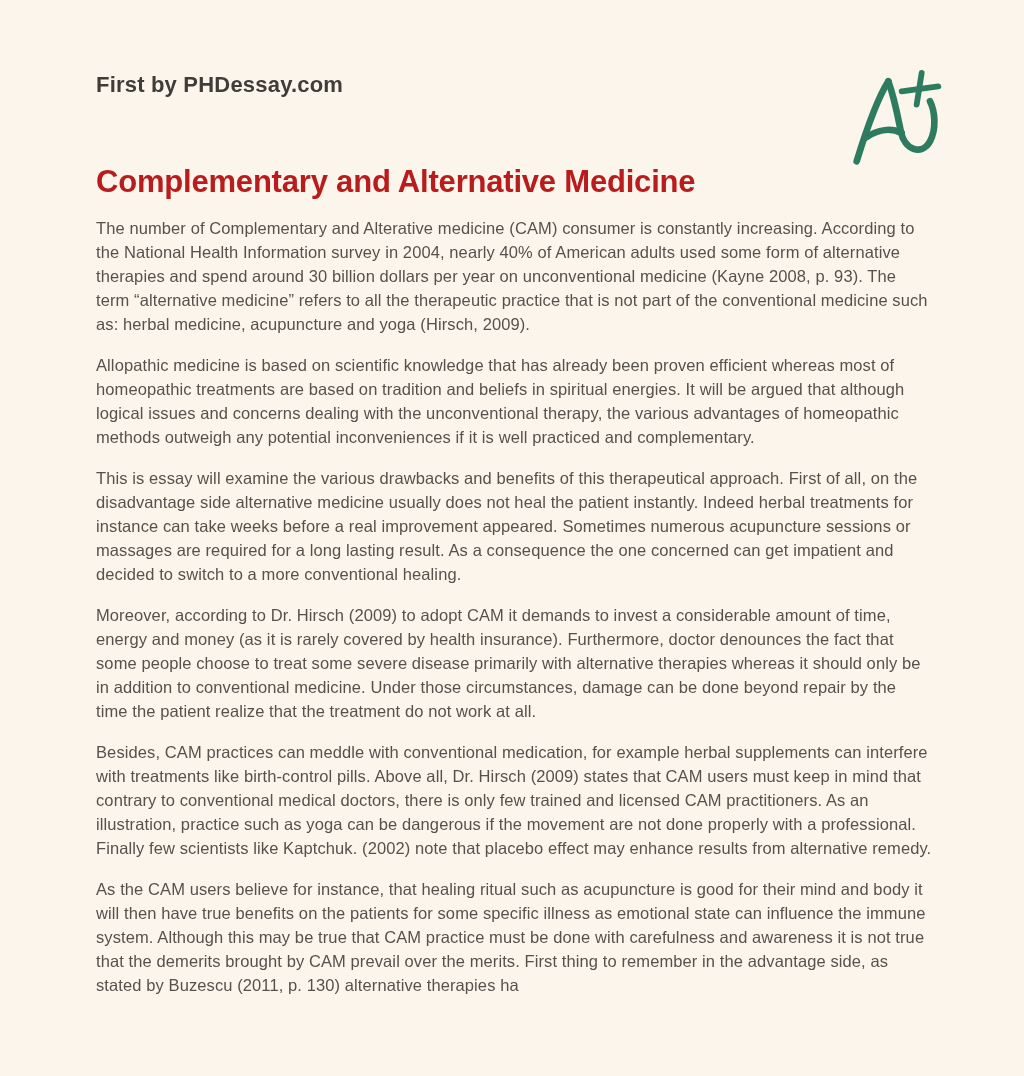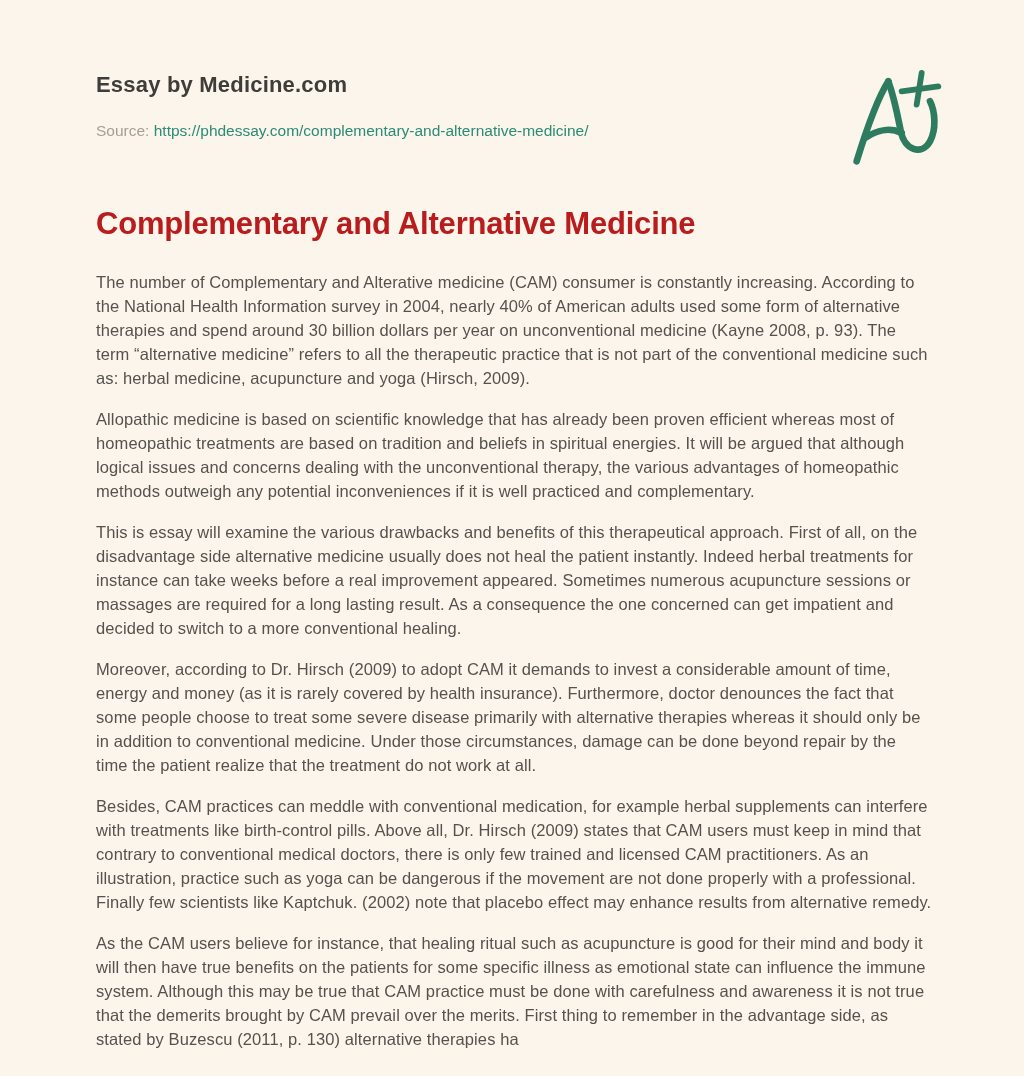--- a/index.html
+++ b/index.html
@@ -46,21 +46,21 @@
     height: 105px;
   }
   .essay-title {
     margin-top: 66px;
     font-size: 31px;
     font-weight: 700;
     letter-spacing: -0.2px;
     color: #b91c1c;
   }
   .essay-body {
-    margin-top: 28px;
+    margin-top: 16px;
   }
   .essay-body p {
     font-size: 16.5px;
     line-height: 24px;
     color: #55524d;
     margin-bottom: 17px;
     letter-spacing: 0.1px;
   }
 </style>
 </head>
@@ -76,26 +76,22 @@
 
     <path d="M24 84 C40 73 56 72 68 78" stroke="#2e7c60" stroke-width="8" stroke-linecap="round"></path>
 
     <path d="M92 6 L86 44" stroke="#2e7c60" stroke-width="7" stroke-linecap="round"></path>
 
     <path d="M68 28 L112 22" stroke="#2e7c60" stroke-width="7" stroke-linecap="round"></path>
   </svg>
 
   <div class="content">
 
-    <div class="essay-header">Essay by Medicine.com</div>
+    <div class="essay-header">First by PHDessay.com</div>
 
-    <div class="source-line">
-      <span>Source:</span>
-      <a href="#">https://phdessay.com/complementary-and-alternative-medicine/</a>
-    </div>
 
     <div class="essay-title">Complementary and Alternative Medicine</div>
 
     <div class="essay-body">
       <p>The number of Complementary and Alterative medicine (CAM) consumer is constantly increasing. According to the National Health Information survey in 2004, nearly 40% of American adults used some form of alternative therapies and spend around 30 billion dollars per year on unconventional medicine (Kayne 2008, p. 93). The term “alternative medicine” refers to all the therapeutic practice that is not part of the conventional medicine such as: herbal medicine, acupuncture and yoga (Hirsch, 2009).</p>
       <p>Allopathic medicine is based on scientific knowledge that has already been proven efficient whereas most of homeopathic treatments are based on tradition and beliefs in spiritual energies. It will be argued that although logical issues and concerns dealing with the unconventional therapy, the various advantages of homeopathic methods outweigh any potential inconveniences if it is well practiced and complementary.</p>
       <p>This is essay will examine the various drawbacks and benefits of this therapeutical approach. First of all, on the disadvantage side alternative medicine usually does not heal the patient instantly. Indeed herbal treatments for instance can take weeks before a real improvement appeared. Sometimes numerous acupuncture sessions or massages are required for a long lasting result. As a consequence the one concerned can get impatient and decided to switch to a more conventional healing.</p>
       <p>Moreover, according to Dr. Hirsch (2009) to adopt CAM it demands to invest a considerable amount of time, energy and money (as it is rarely covered by health insurance). Furthermore, doctor denounces the fact that some people choose to treat some severe disease primarily with alternative therapies whereas it should only be in addition to conventional medicine. Under those circumstances, damage can be done beyond repair by the time the patient realize that the treatment do not work at all.</p>
       <p>Besides, CAM practices can meddle with conventional medication, for example herbal supplements can interfere with treatments like birth-control pills. Above all, Dr. Hirsch (2009) states that CAM users must keep in mind that contrary to conventional medical doctors, there is only few trained and licensed CAM practitioners. As an illustration, practice such as yoga can be dangerous if the movement are not done properly with a professional. Finally few scientists like Kaptchuk. (2002) note that placebo effect may enhance results from alternative remedy.</p>
       <p>As the CAM users believe for instance, that healing ritual such as acupuncture is good for their mind and body it will then have true benefits on the patients for some specific illness as emotional state can influence the immune system. Although this may be true that CAM practice must be done with carefulness and awareness it is not true that the demerits brought by CAM prevail over the merits. First thing to remember in the advantage side, as stated by Buzescu (2011, p. 130) alternative therapies ha</p>

